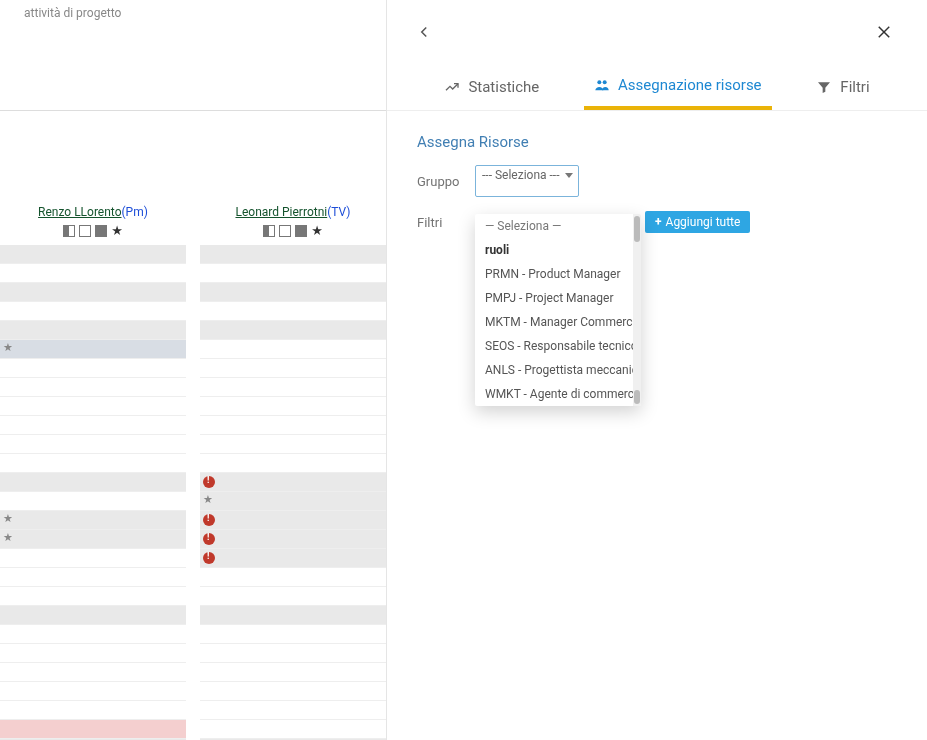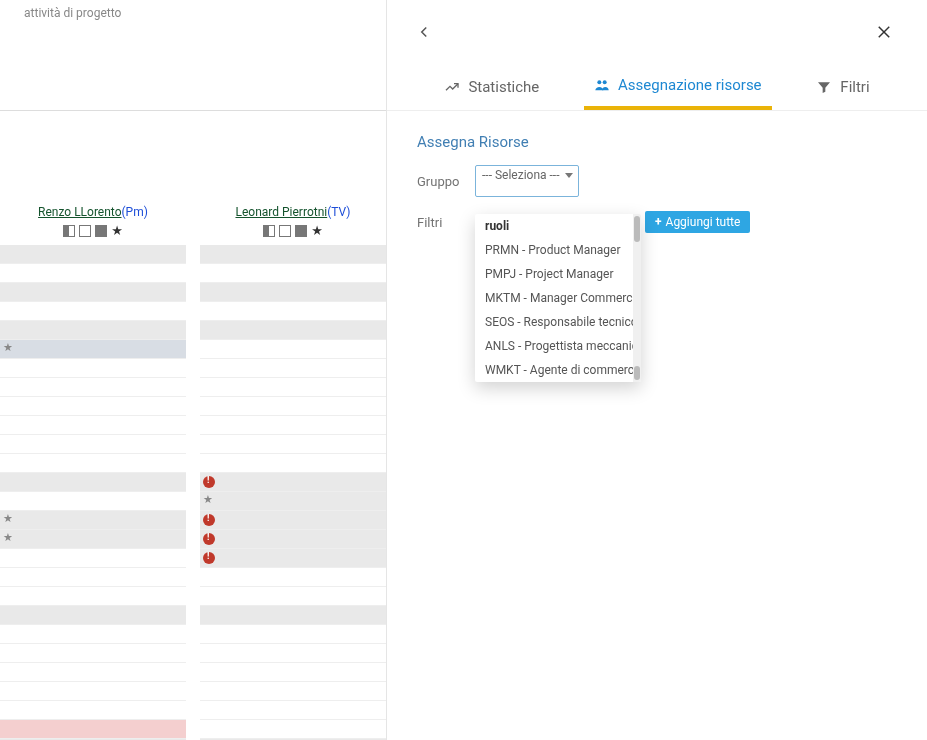--- a/index.html
+++ b/index.html
@@ -414,20 +414,21 @@
         <span>Aggiungi tutte</span>
       </span>
     </div>
   </div>
 
   <div class="dropdown">
     <div class="track">
       <div class="thumb"></div>
       <div class="thumb2"></div>
     </div>
+    <div class="dd-item placeholder">— Seleziona —</div>
     <div class="dd-item group">ruoli</div>
     <div id="dd-options">
         <div class="dd-item">PRMN - Product Manager</div>
         <div class="dd-item">PMPJ - Project Manager</div>
         <div class="dd-item">MKTM - Manager Commerciale</div>
         <div class="dd-item">SEOS - Responsabile tecnico</div>
         <div class="dd-item">ANLS - Progettista meccanico</div>
         <div class="dd-item">WMKT - Agente di commercio</div>
       </div>
   </div>

